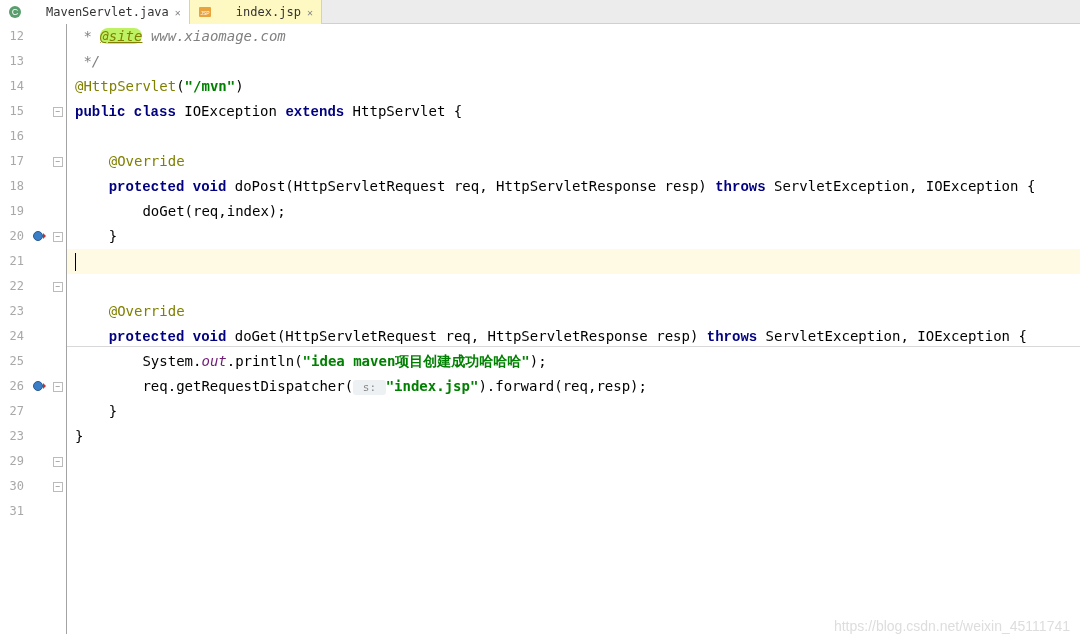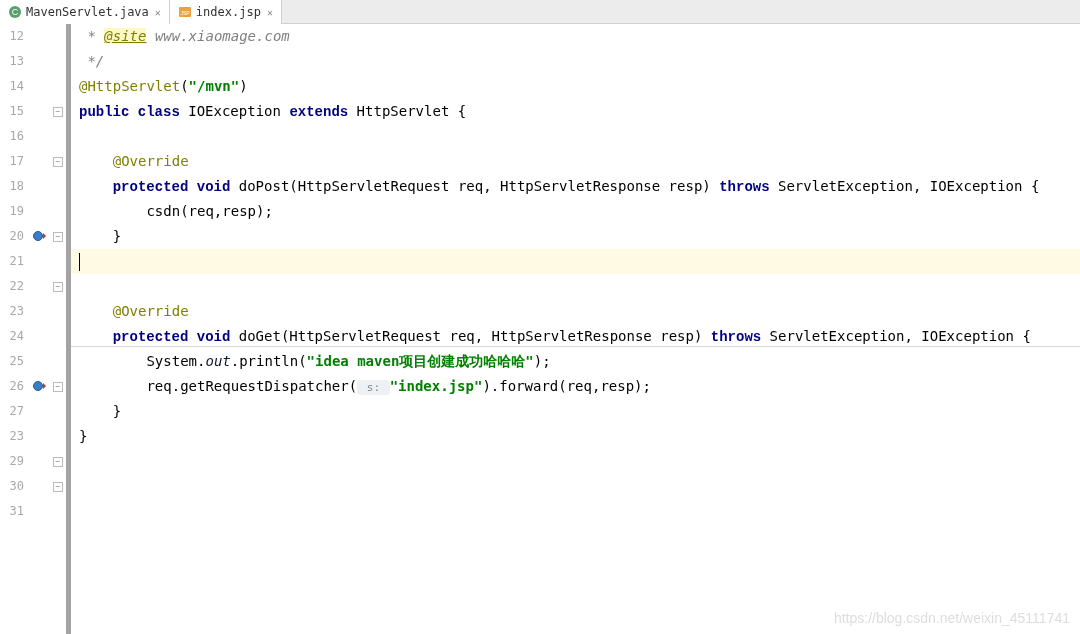--- a/index.html
+++ b/index.html
@@ -17,36 +17,36 @@
   background: #ececec;
   border-bottom: 1px solid #d0d0d0;
   height: 24px;
 }
 .tab {
   display: flex;
   align-items: center;
   padding: 0 8px;
   height: 24px;
   border-right: 1px solid #d0d0d0;
-  background: #ffffff;
+  background: #fef9c3;
   cursor: pointer;
 }
 .tab.active { background: #fff; }
 .tab-icon { width: 14px; height: 14px; margin-right: 4px; display: inline-flex; align-items: center; justify-content: center; }
-.tab-label { font-size: 12px; color: #333; }
+.tab-label { font-size: 12px; color: #333; margin-left: 20px; }
 .tab-close { margin-left: 6px; color: #888; font-size: 10px; }
 .editor {
   display: flex;
   height: calc(100% - 24px);
   background: #fff;
 }
 .gutter {
   display: flex;
   background: #fff;
-  border-right: 5px solid #a3a3a3;
+  border-right: 1px solid #a3a3a3;
 }
 .line-numbers {
   width: 30px;
   text-align: right;
   padding-right: 6px;
   color: #a8a8a8;
   font-family: Consolas, monospace;
   font-size: 12px;
 }
 .markers {
@@ -88,42 +88,42 @@
 }
 .code-line {
   height: 25px;
   white-space: pre;
   padding-left: 8px;
 }
 .line-number { height: 25px; line-height: 25px; }
 .hl-line { background: #fffae3; }
 .kw { color: #000080; font-weight: bold; font-family: Liberation Mono, monospace; }
 .ann { color: #808000; }
-.ann-hl { color: #808000; background: #fef9c3; text-decoration: underline; font-style: italic; }
+.ann-hl { color: #808000; background: #bef264; text-decoration: underline; font-style: italic; border-radius: 8px; }
 .str { color: #008000; font-weight: bold; }
 .cmt { color: #808080; font-style: italic; }
-.stat { color: #0f172a; font-style: italic; }
+.stat { color: #701a75; font-style: italic; }
 .param-hint { background: #eef1f3; color: #888; font-size: 11px; padding: 1px 3px; border-radius: 3px; }
 .hr-sep {
   position: absolute;
   left: 0;
   right: 0;
   border-top: 1px solid #d8d8d8;
 }
 .caret {
   display: inline-block;
   width: 1px;
   height: 18px;
   background: #000;
   vertical-align: middle;
 }
 .watermark {
   position: absolute;
   right: 10px;
-  bottom: 8px;
+  bottom: 0;
   color: #ddd;
   font-size: 14px;
   font-family: sans-serif;
   pointer-events: none;
 }
 </style>
 </head>
 <body>
 
 <div class="tab-bar">
@@ -201,21 +201,21 @@
   <div class="code-area">
     <div class="hr-sep" style="top:322px"></div>
 
     <div class="code-line"><span class="cmt"><span> * </span><span class="ann-hl">@site</span><span> www.xiaomage.com</span></span></div>
     <div class="code-line"><span class="cmt"> */</span></div>
     <div class="code-line"><span class="ann">@HttpServlet</span><span>(</span><span class="str">"/mvn"</span><span>)</span></div>
     <div class="code-line"><span class="kw">public class </span><span>IOException </span><span class="kw">extends </span><span>HttpServlet {</span></div>
     <div class="code-line"></div>
     <div class="code-line">    <span class="ann">@Override</span></div>
     <div class="code-line">    <span class="kw">protected void </span><span>doPost</span><span>(HttpServletRequest req, HttpServletResponse resp) </span><span class="kw">throws </span><span>ServletException, IOException {</span></div>
-    <div class="code-line">        <span>csdn(req,resp);</span></div>
+    <div class="code-line">        <span>doGet(req,index);</span></div>
     <div class="code-line">    <span>}</span></div>
     <div class="code-line hl-line"><span class="caret"></span></div>
     <div class="code-line"></div>
     <div class="code-line">    <span class="ann">@Override</span></div>
     <div class="code-line">    <span class="kw">protected void </span><span>doGet</span><span>(HttpServletRequest req, HttpServletResponse resp) </span><span class="kw">throws </span><span>ServletException, IOException {</span></div>
     <div class="code-line">        <span>System.</span><span class="stat">out</span><span>.println(</span><span class="str">"idea maven项目创建成功哈哈哈"</span><span>);</span></div>
     <div class="code-line">        <span>req.getRequestDispatcher(</span><span class="param-hint"> s: </span><span class="str">"index.jsp"</span><span>).forward(req,resp);</span></div>
     <div class="code-line">    <span>}</span></div>
     <div class="code-line"><span>}</span></div>
     <div class="code-line"></div>

